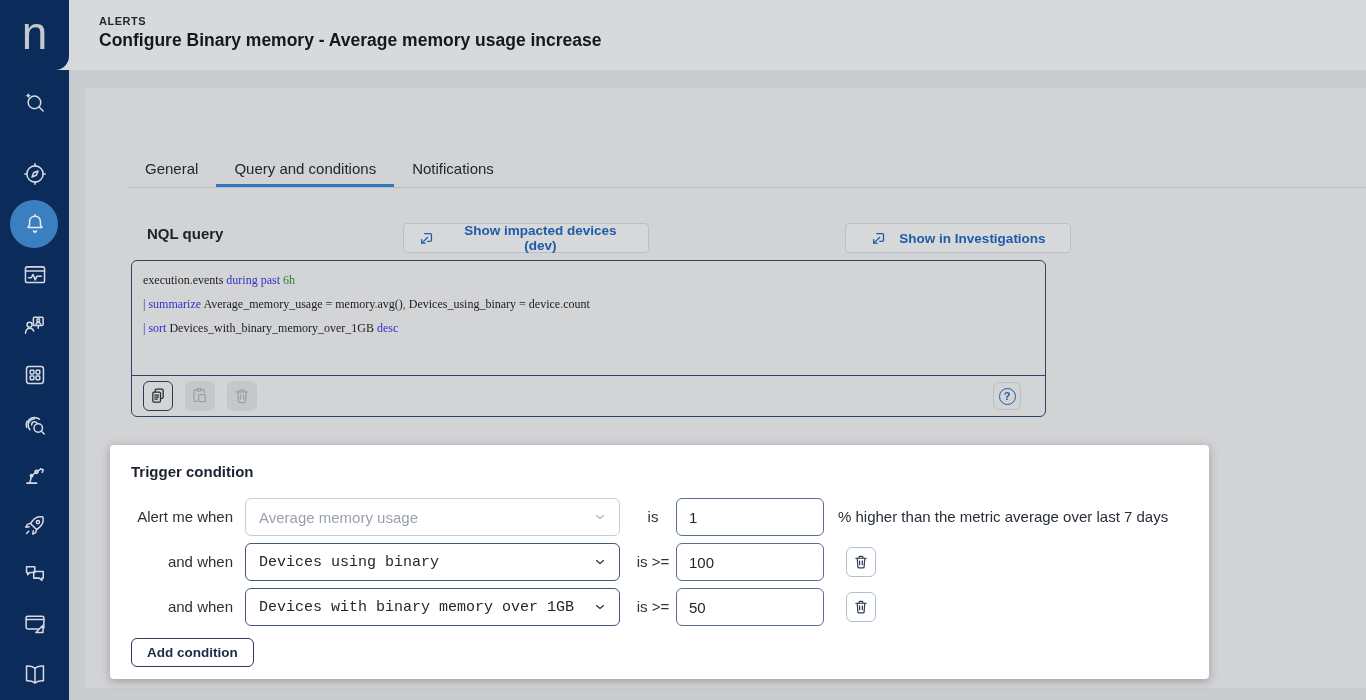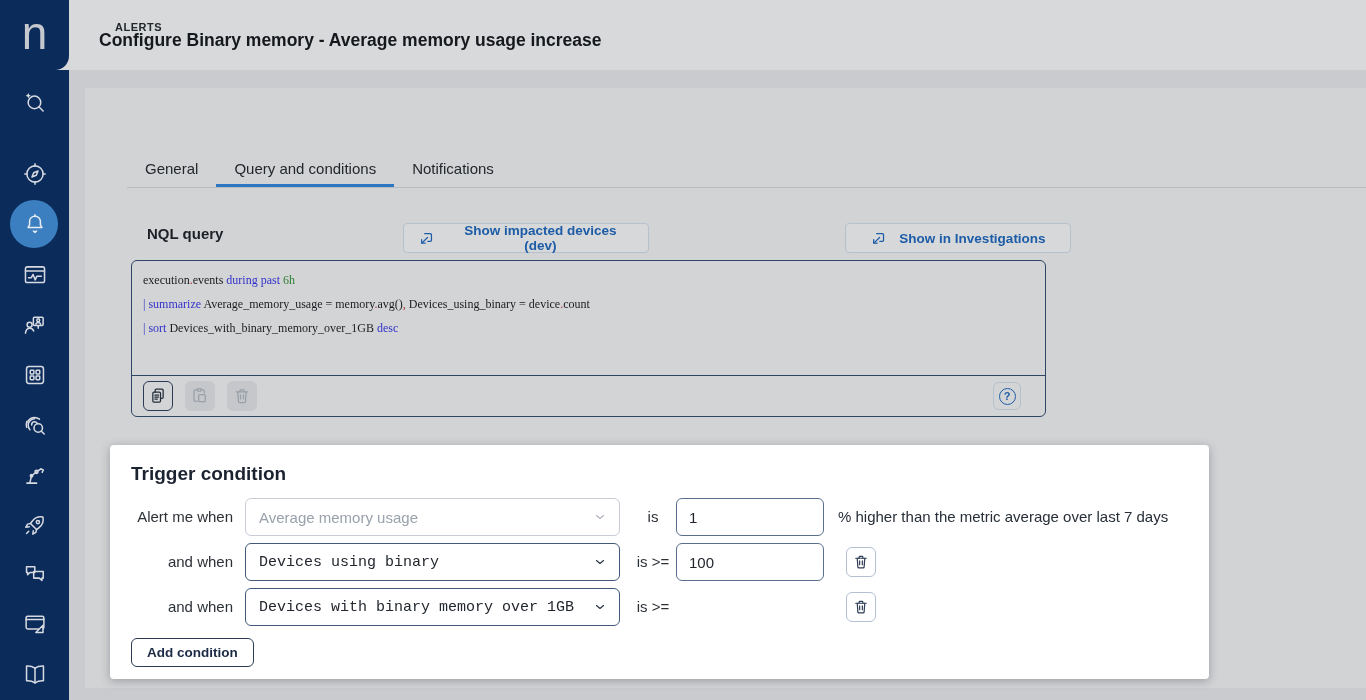--- a/index.html
+++ b/index.html
@@ -13,21 +13,21 @@
                border-bottom-right-radius:14px; z-index:7; display:flex; align-items:center; justify-content:center; }
   .logo-n { color:#c5c8cd; font-size:46px; font-weight:500; line-height:1; margin-top:-4px; }
   .rail-item { position:absolute; left:0; width:69px; height:44px; display:flex; align-items:center; justify-content:center; z-index:8; }
   .rail-item svg { display:block; }
   .active-circle { position:absolute; left:10px; top:0; width:48px; height:48px; border-radius:50%; background:#3c7fc0; }
   .rail-item.active { height:48px; }
   .rail-item.active svg { position:relative; }
 
   
   .header { position:absolute; left:69px; top:0; right:0; height:70px; background:#d8d9da; z-index:4; }
-  .eyebrow { position:absolute; left:30px; top:21px; font-size:11px; font-weight:700; letter-spacing:.5px; color:#23272e;margin-left:16px; }
+  .eyebrow { position:absolute; left:30px; top:15px; font-size:11px; font-weight:700; letter-spacing:.5px; color:#23272e; }
   .page-title { position:absolute; left:30px; top:30px; font-size:17.5px; font-weight:700; color:#15181c; }
 
   
   .card { position:absolute; left:85px; top:88px; right:0; height:600px; background:#d2d3d5; z-index:1; }
 
   
   .tabs { position:absolute; left:42px; top:62px; display:flex; }
   .tab { height:37px; padding:0 18px; display:flex; align-items:center; font-size:15px; color:#23272c; cursor:pointer; }
   .tab.active { border-bottom:3px solid #2e78c3; padding-top:3px; }
   .tabs-divider { position:absolute; left:42px; right:0; top:99px; height:1px; background:#b9bbbe; }
@@ -52,21 +52,21 @@
   .icon-btn.enabled { border:1px solid #2b3a55; background:transparent; }
   .icon-btn.disabled { background:#c5c7ca; border:none; }
   .help-btn { margin-left:auto; width:28px; height:28px; border:1px solid #b7c1cd; border-radius:6px;
               background:transparent; display:flex; align-items:center; justify-content:center; cursor:pointer; }
   .q-circle { width:17px; height:17px; border:1.6px solid #1d5ca6; border-radius:50%; color:#1d5ca6;
               font-size:11px; font-weight:700; display:flex; align-items:center; justify-content:center; }
 
   
   .panel { position:absolute; left:25px; top:357px; width:1099px; height:234px; background:#ffffff;
            border-radius:4px; box-shadow:0 2px 10px rgba(50,55,62,.35); }
-  .panel-title { position:absolute; left:21px; top:18px; font-size:19px; font-weight:700; color:#1c2330; }
+  .panel-title { position:absolute; left:21px; top:18px; font-size:15px; font-weight:700; color:#1c2330; }
   .t-row { position:absolute; left:0; right:0; height:38px; }
   .t-row.r0 { top:53px; } .t-row.r1 { top:98px; } .t-row.r2 { top:143px; }
   .t-label { position:absolute; left:21px; width:102px; text-align:right; line-height:38px; font-size:15px; color:#2c3137; }
   .sel { position:absolute; left:135px; width:375px; height:38px; border-radius:6px; background:#fff;
          display:flex; align-items:center; justify-content:space-between; padding:0 12px 0 13px;
          font-size:15px; cursor:pointer; }
   .sel.enabled { border:1px solid #42597c; color:#22272e;font-family:Liberation Mono, monospace; }
   .sel.disabled { border:1px solid #c8cdd5; color:#99a1ac; cursor:default; }
   .op { position:absolute; left:520px; width:46px; text-align:center; line-height:38px; font-size:15px; color:#2c3137; }
   .val-input { position:absolute; left:566px; width:148px; height:38px; border:1px solid #5a6f8e; border-radius:6px;
@@ -294,20 +294,21 @@
 
       <div class="t-row r2">
         <span class="t-label">and when</span>
         <div class="sel enabled">
           <span>Devices with binary memory over 1GB</span>
           <svg width="14" height="14" viewBox="0 0 24 24" fill="none" stroke="#2b3442" stroke-width="2" stroke-linecap="round" stroke-linejoin="round">
               <path d="M6 9.5l6 5 6-5"></path>
             </svg>
         </div>
         <span class="op">is &gt;=</span>
+        <input class="val-input" value="50" style="">
         <div class="row-trash">
           <svg width="18" height="18" viewBox="0 0 24 24" fill="none" stroke="#2e3d55" stroke-width="1.6" stroke-linecap="round" stroke-linejoin="round">
             <path d="M5 7h14"></path>
               <path d="M9.5 7V5.5a1 1 0 0 1 1-1h3a1 1 0 0 1 1 1V7"></path>
             <path d="M7 7l.8 11.5a1.5 1.5 0 0 0 1.5 1.4h5.4a1.5 1.5 0 0 0 1.5-1.4L17 7"></path>
             <path d="M10.2 10.5v5M13.8 10.5v5"></path>
           </svg>
         </div>
       </div>
 

